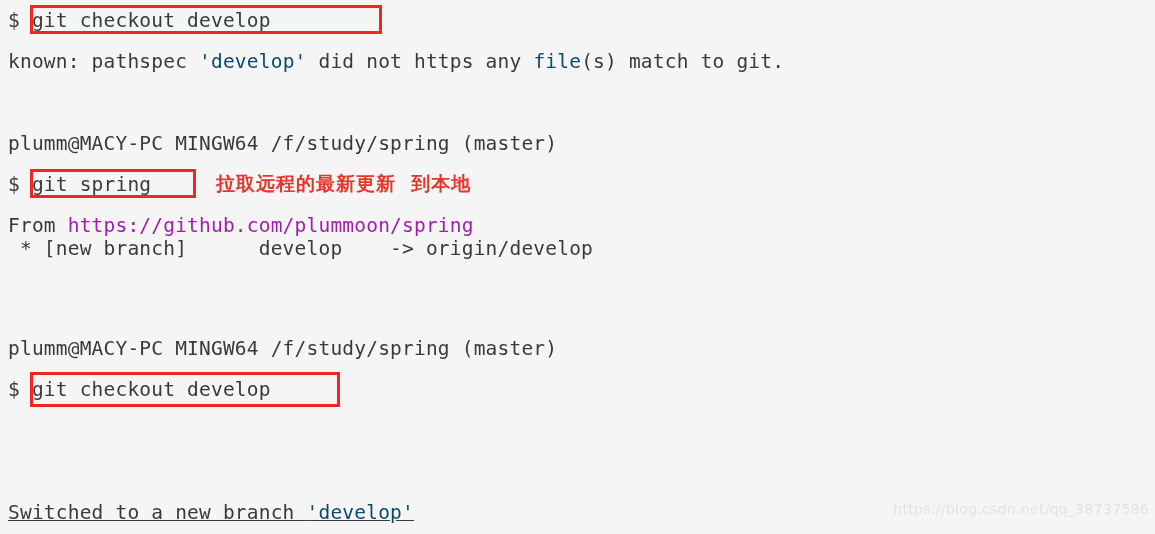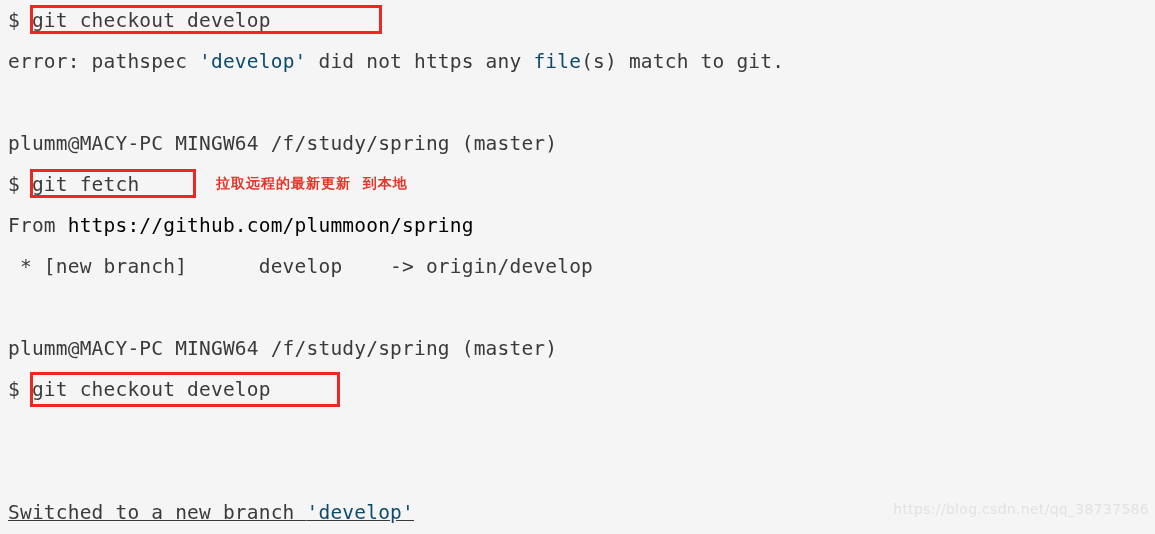--- a/index.html
+++ b/index.html
@@ -23,37 +23,37 @@
     position: absolute;
     left: 8px;
     white-space: pre;
     height: 41px;
     line-height: 41px;
     letter-spacing: 0.2px;
   }
   .tok { white-space: pre; }
   .t-default { color: #3a3a3a; }
   .t-blue    { color: #0c4a6e; }
-  .t-green   { color: #000000; }
+  .t-green   { color: #a21caf; }
   .t-pink    { color: #0c4a6e; }
 
   .redbox {
     position: absolute;
     border: 3px solid #ee2722;
     box-sizing: border-box;
     background: transparent;
     pointer-events: none;
   }
   .annot {
     position: absolute;
     white-space: pre;
     color: #e8342a;
     font-family: "DejaVu Sans", "Liberation Sans", sans-serif;
     font-weight: bold;
-    font-size: 14px;
+    font-size: 19px;
     line-height: 41px;
     letter-spacing: 1px;
   }
   .watermark {
     position: absolute;
     right: 6px;
     bottom: 4px;
     color: #e2e2e2;
     font-family: "DejaVu Sans", "Liberation Sans", sans-serif;
     font-size: 14px;
@@ -62,31 +62,31 @@
   }
 </style>
 </head>
 <body>
 
 <div id="terminal">
 
   <div class="line" style="top:0px;"><span class="tok t-default">$ </span><span class="tok t-default">git checkout develop</span></div>
   <div class="redbox" style="left:30px; top:5px; width:352px; height:29px;"></div>
 
-  <div class="line" style="top:41px;"><span class="tok t-default">error: pathspec </span><span class="tok t-pink">'develop'</span><span class="tok t-default"> did not https any </span><span class="tok t-blue">file</span><span class="tok t-default">(s) match to git.</span></div>
+  <div class="line" style="top:41px;"><span class="tok t-default">known: pathspec </span><span class="tok t-pink">'develop'</span><span class="tok t-default"> did not https any </span><span class="tok t-blue">file</span><span class="tok t-default">(s) match to git.</span></div>
 
   <div class="line" style="top:123px;">plumm@MACY-PC MINGW64 /f/study/spring (master)</div>
 
-  <div class="line" style="top:164px;"><span class="tok t-default">$ </span><span class="tok t-default">git fetch</span></div>
+  <div class="line" style="top:164px;"><span class="tok t-default">$ </span><span class="tok t-default">git spring</span></div>
   <div class="redbox" style="left:30px; top:169px; width:166px; height:29px;"></div>
   <div class="annot" style="left:216px; top:163px;">拉取远程的最新更新  到本地</div>
 
   <div class="line" style="top:205px;"><span class="tok t-default">From </span><span class="tok t-green">https://github.com/plummoon/spring</span></div>
 
-  <div class="line" style="top:246px;"> * [new branch]      develop    -&gt; origin/develop</div>
+  <div class="line" style="top:228px;"> * [new branch]      develop    -&gt; origin/develop</div>
 
   <div class="line" style="top:328px;">plumm@MACY-PC MINGW64 /f/study/spring (master)</div>
 
   <div class="line" style="top:369px;"><span class="tok t-default">$ </span><span class="tok t-default">git checkout develop</span></div>
   <div class="redbox" style="left:30px; top:372px; width:310px; height:35px;"></div>
 
 
 
   <div class="line" style="top:492px;text-decoration:underline;"><span class="tok t-default">Switched to a new branch </span><span class="tok t-pink">'develop'</span></div>
 

